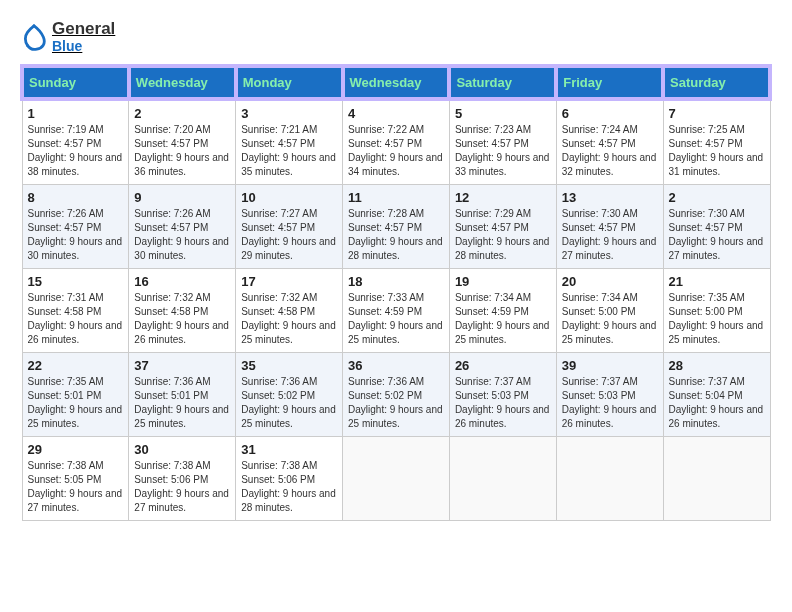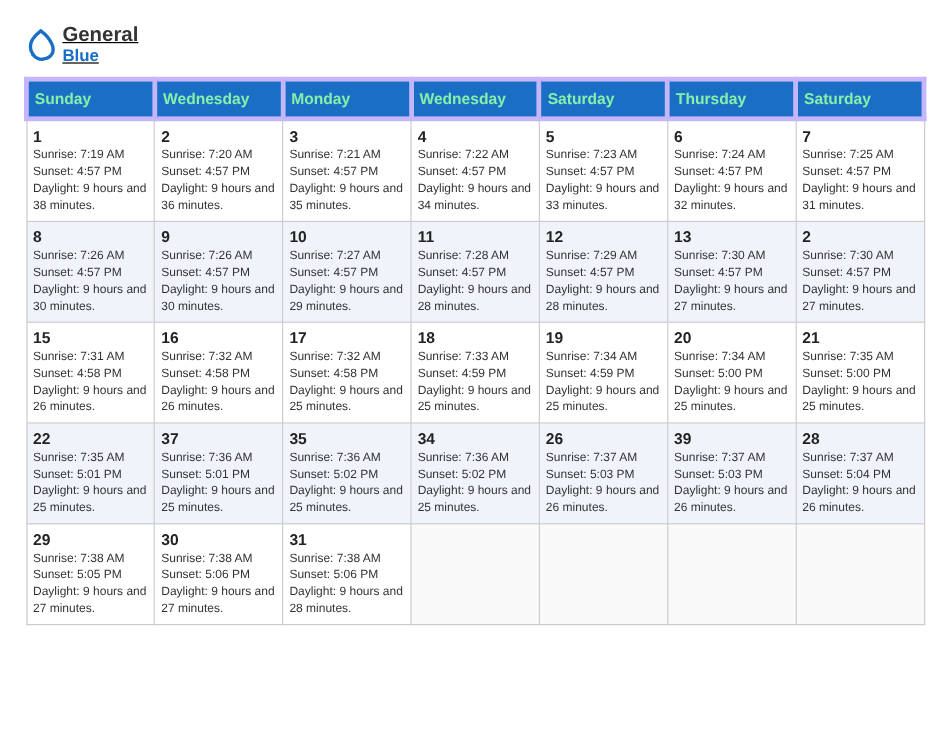--- a/index.html
+++ b/index.html
@@ -104,21 +104,21 @@
 </div>
 
 <table class="calendar">
   <thead>
     <tr id="header-row">
         <th>Sunday</th>
         <th>Wednesday</th>
         <th>Monday</th>
         <th>Wednesday</th>
         <th>Saturday</th>
-        <th>Thursday</th>
+        <th>Friday</th>
         <th>Saturday</th>
       </tr>
   </thead>
   <tbody id="calendar-body">
       <tr>
         <td>
         <span class="day-number">1</span>
         <span class="day-info">Sunrise: 7:19 AM<br>Sunset: 4:57 PM<br>Daylight: 9 hours and 38 minutes.</span>
       </td>
         <td>
@@ -213,21 +213,21 @@
       </td>
         <td>
         <span class="day-number">37</span>
         <span class="day-info">Sunrise: 7:36 AM<br>Sunset: 5:01 PM<br>Daylight: 9 hours and 25 minutes.</span>
       </td>
         <td>
         <span class="day-number">35</span>
         <span class="day-info">Sunrise: 7:36 AM<br>Sunset: 5:02 PM<br>Daylight: 9 hours and 25 minutes.</span>
       </td>
         <td>
-        <span class="day-number">34</span>
+        <span class="day-number">36</span>
         <span class="day-info">Sunrise: 7:36 AM<br>Sunset: 5:02 PM<br>Daylight: 9 hours and 25 minutes.</span>
       </td>
         <td>
         <span class="day-number">26</span>
         <span class="day-info">Sunrise: 7:37 AM<br>Sunset: 5:03 PM<br>Daylight: 9 hours and 26 minutes.</span>
       </td>
         <td>
         <span class="day-number">39</span>
         <span class="day-info">Sunrise: 7:37 AM<br>Sunset: 5:03 PM<br>Daylight: 9 hours and 26 minutes.</span>
       </td>

